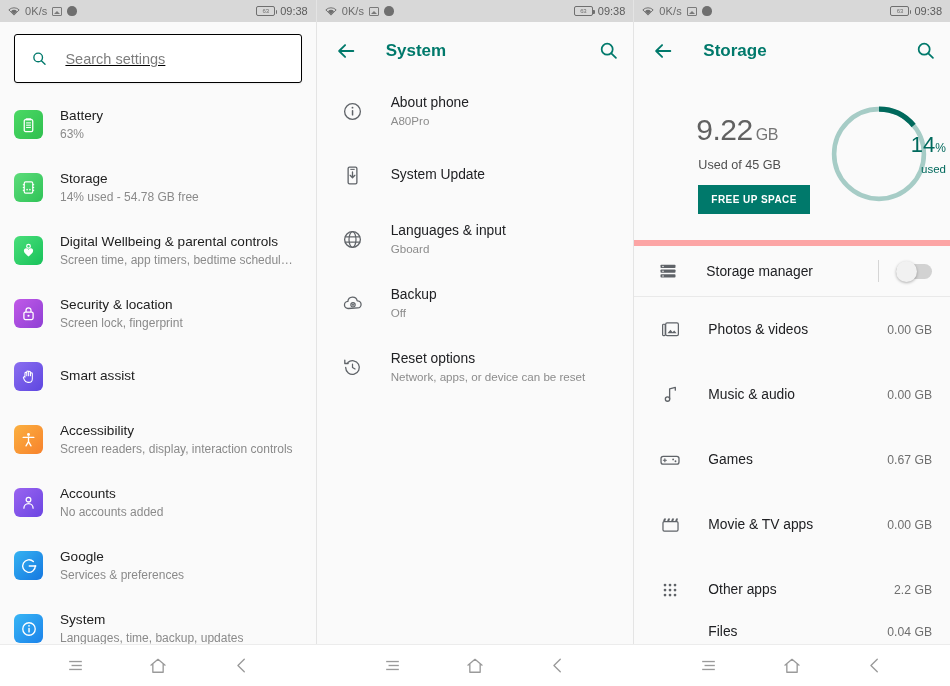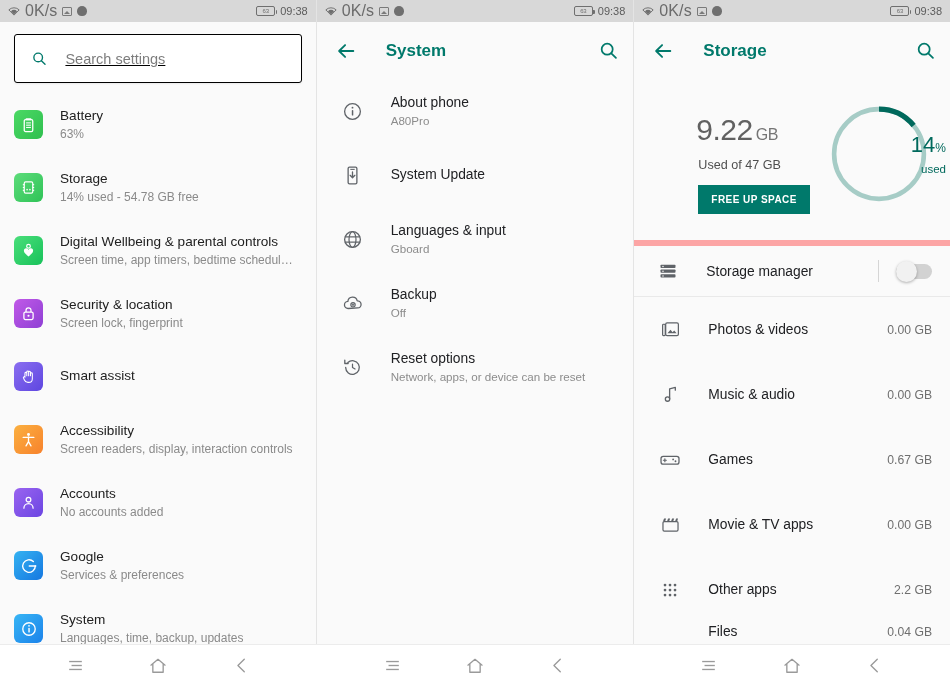--- a/index.html
+++ b/index.html
@@ -41,21 +41,21 @@
     padding: 0 8px;
     box-sizing: border-box;
     flex: none;
   }
   .sb-left, .sb-right {
     display: flex;
     align-items: center;
     gap: 5px;
   }
   .sb-text {
-    font-size: 16px;
+    font-size: 11px;
     color: #6b6b6b;
     letter-spacing: .1px;
   }
   .sb-time {
     font-size: 11px;
     color: #5c5c5c;
   }
   .wifi-ico { width: 12px; height: 10px; display:block; }
   .img-ico {
     width: 10px; height: 9px;
@@ -694,21 +694,21 @@
       <svg class="appbar-search" viewBox="0 0 24 24">
         <circle cx="10.5" cy="10.5" r="6.3" fill="none" stroke="#00796b" stroke-width="2"></circle>
         <line x1="15.2" y1="15.2" x2="20.5" y2="20.5" stroke="#00796b" stroke-width="2" stroke-linecap="round"></line>
       </svg>
     </div>
 
     <div class="storage-summary">
       <div class="used-big">
         <span>9.22</span><span class="unit">GB</span>
       </div>
-      <div class="used-of">Used of 47 GB</div>
+      <div class="used-of">Used of 45 GB</div>
       <button class="free-btn">FREE UP SPACE</button>
 
       <svg class="donut" viewBox="0 0 100 100">
         <circle cx="50" cy="50" r="44" fill="none" stroke="#a6ccc6" stroke-width="4.5"></circle>
         <circle id="donut-fill" cx="50" cy="50" r="44" fill="none" stroke="#00695c" stroke-width="5.2" stroke-linecap="butt" transform="rotate(-90 50 50)" stroke-dasharray="38.70442149222625 237.7557320236755"></circle>
       </svg>
       <div class="donut-label">
         <div class="donut-pct"><span>14</span><span class="pc">%</span></div>
         <div class="donut-used">used</div>
       </div>

